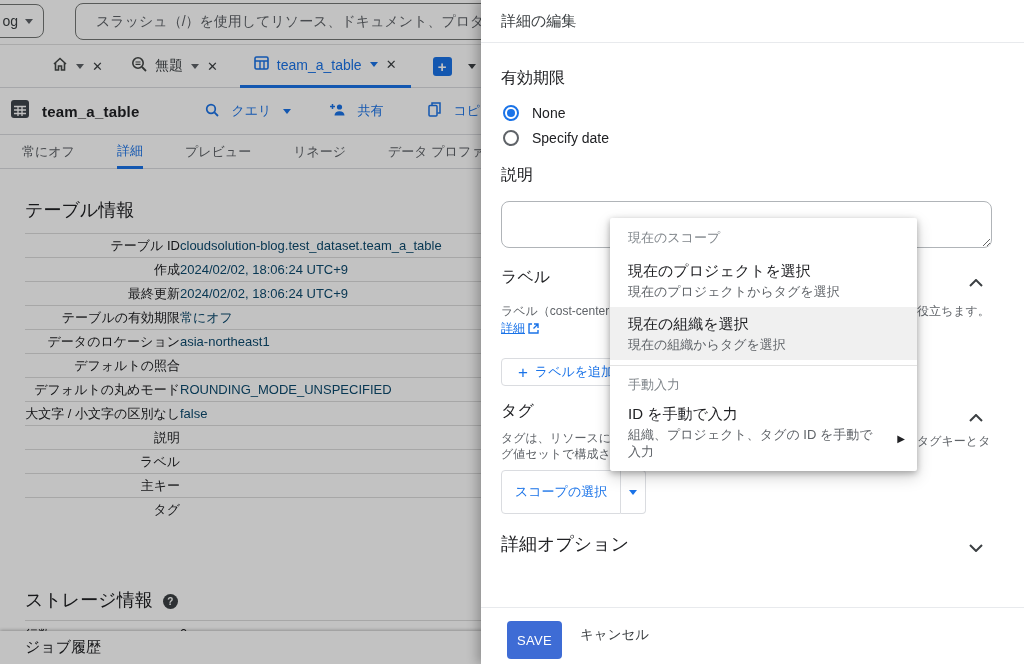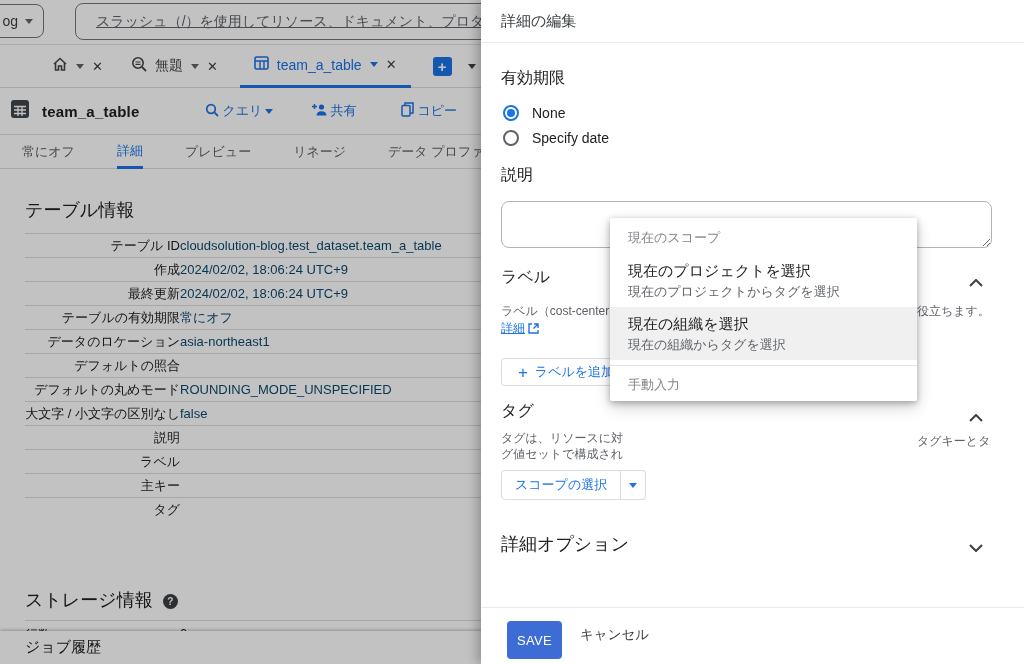--- a/index.html
+++ b/index.html
@@ -11,37 +11,37 @@
   
   .left-pane{position:absolute;inset:0;background:#fff;overflow:hidden;}
   .scrim{position:absolute;inset:0;background:rgba(0,0,0,0.24);z-index:40;}
   
   .topbar{position:absolute;top:0;left:0;right:0;height:44px;border-bottom:1px solid #e0e0e0;background:#fff;}
   .project-btn{position:absolute;left:-34px;top:4px;width:78px;height:34px;border:1px solid #747775;border-radius:8px;
     display:flex;align-items:center;justify-content:flex-end;gap:7px;padding-right:10px;box-sizing:border-box;
     font-size:14px;color:#3c4043;background:#fff;}
   .searchbox{position:absolute;left:75px;top:3px;width:430px;height:37px;border:1px solid #747775;border-radius:8px;
     box-sizing:border-box;display:flex;align-items:center;padding-left:20px;font-size:14px;color:#5f6368;background:#fff;
-    white-space:nowrap;overflow:hidden;text-decoration:underline;}
+    white-space:nowrap;overflow:hidden;}
   .caret{display:inline-block;width:0;height:0;border-left:4px solid transparent;border-right:4px solid transparent;border-top:5px solid #5f6368;}
   .caret.blue{border-top-color:#1a73e8;}
   
   .tabbar{position:absolute;top:45px;left:0;right:0;height:43px;border-bottom:1px solid #dadce0;display:flex;align-items:center;padding-left:52px;background:#fff;box-sizing:border-box;}
   .tab{display:flex;align-items:center;gap:8px;height:43px;box-sizing:border-box;}
   .tab .x{font-size:13px;color:#3c4043;font-weight:bold;cursor:default;}
   .tab-label{font-size:14px;color:#3c4043;}
   .tab.active{border-bottom:3px solid #1a73e8;padding:0 14px;}
   .tab.active .tab-label{color:#1a73e8;font-weight:500;}
   .tab.active .caret{border-top-color:#1a73e8;}
   .add-tab{width:19px;height:19px;background:#1a73e8;color:#fff;border-radius:3px;display:flex;align-items:center;justify-content:center;
     font-size:15px;font-weight:bold;margin-left:22px;line-height:1;}
   
   .hdr{position:absolute;top:88px;left:0;right:0;height:47px;border-bottom:1px solid #dadce0;display:flex;align-items:center;padding-left:10px;background:#fff;box-sizing:border-box;}
   .hdr-title{font-size:15px;font-weight:700;color:#202124;margin-left:12px;letter-spacing:.2px;}
-  .action{display:flex;align-items:center;gap:3px;color:#1a73e8;font-size:13px;white-space:nowrap;}
+  .action{display:flex;align-items:center;gap:12px;color:#1a73e8;font-size:13px;white-space:nowrap;}
   
   .subtabs{position:absolute;top:135px;left:0;right:0;height:34px;border-bottom:1px solid #dadce0;display:flex;gap:42px;padding-left:22px;background:#fff;box-sizing:border-box;}
   .subtab{font-size:13px;color:#5f6368;display:flex;align-items:center;height:34px;box-sizing:border-box;white-space:nowrap;}
   .subtab.active{color:#1a73e8;border-bottom:3px solid #1a73e8;font-weight:500;}
   
   .sec-heading{position:absolute;left:25px;font-size:18px;font-weight:400;color:#202124;}
   .info-table{position:absolute;top:233px;left:25px;width:456px;text-align:right;}
   .irow{display:flex;border-top:1px solid #dcdcdc;padding:4px 0;font-size:13px;line-height:15px;}
   .irow .l{width:155px;flex:none;color:#202124;}
   .irow .v{color:#0c4a6e;}
@@ -64,21 +64,21 @@
   .rad.unsel{border:2px solid #5f6368;}
   .desc-area{position:absolute;left:20px;top:201px;width:491px;height:47px;box-sizing:border-box;border:1px solid #b0b4b8;border-radius:8px;
     resize:both;font-family:inherit;font-size:13px;padding:6px 10px;outline:none;}
   .chev{position:absolute;left:488px;}
   .help-txt{position:absolute;font-size:12px;color:#5f6368;line-height:16px;white-space:nowrap;}
   .detail-link{position:absolute;left:20px;top:320px;font-size:12px;color:#1a73e8;display:flex;align-items:center;gap:3px;}
   .detail-link span{text-decoration:underline;}
   .add-label-btn{position:absolute;left:20px;top:358px;height:28px;width:130px;border:1px solid #dadce0;border-radius:4px;
     display:flex;align-items:center;justify-content:center;gap:7px;color:#1a73e8;font-size:13px;box-sizing:border-box;background:#fff;}
   .add-label-btn .plus{font-size:17px;font-weight:400;line-height:1;}
-  .scope-btn{position:absolute;left:20px;top:470px;height:30px;display:flex;}
+  .scope-btn{position:absolute;left:20px;top:470px;height:44px;display:flex;}
   .scope-main{border:1px solid #dadce0;border-radius:4px 0 0 4px;display:flex;align-items:center;padding:0 13px;
     color:#1a73e8;font-size:13px;background:#fff;}
   .scope-arrow{width:24px;border:1px solid #dadce0;border-left:none;border-radius:0 4px 4px 0;display:flex;align-items:center;justify-content:center;background:#fff;}
   .adv-h{position:absolute;left:20px;top:532px;font-size:18px;font-weight:400;color:#202124;}
   .f-div{position:absolute;left:0;right:0;top:607px;border-top:1px solid #e8eaed;}
   .save-btn{position:absolute;left:26px;top:621px;height:38px;padding:0 10px;background:#3e6cd5;color:#fff;font-size:13px;
     border-radius:4px;display:flex;align-items:center;justify-content:center;letter-spacing:.3px;}
   .cancel-btn{position:absolute;left:99px;top:626px;font-size:13.5px;color:#3c4043;}
   
   .menu{position:absolute;left:610px;top:218px;width:307px;background:#fff;z-index:100;box-sizing:border-box;
@@ -318,13 +318,18 @@
   <div class="menu-item">
     <div class="mi-title">現在のプロジェクトを選択</div>
     <div class="mi-sub">現在のプロジェクトからタグを選択</div>
   </div>
   <div class="menu-item selected">
     <div class="mi-title">現在の組織を選択</div>
     <div class="mi-sub">現在の組織からタグを選択</div>
   </div>
   <div class="menu-divider"></div>
   <div class="menu-section second">手動入力</div>
+  <div class="menu-item">
+    <div class="mi-title">ID を手動で入力</div>
+    <div class="mi-sub">組織、プロジェクト、タグの ID を手動で入力</div>
+    <span class="submenu-arrow">▶</span>
+  </div>
 </div>
 
 </body></html>

